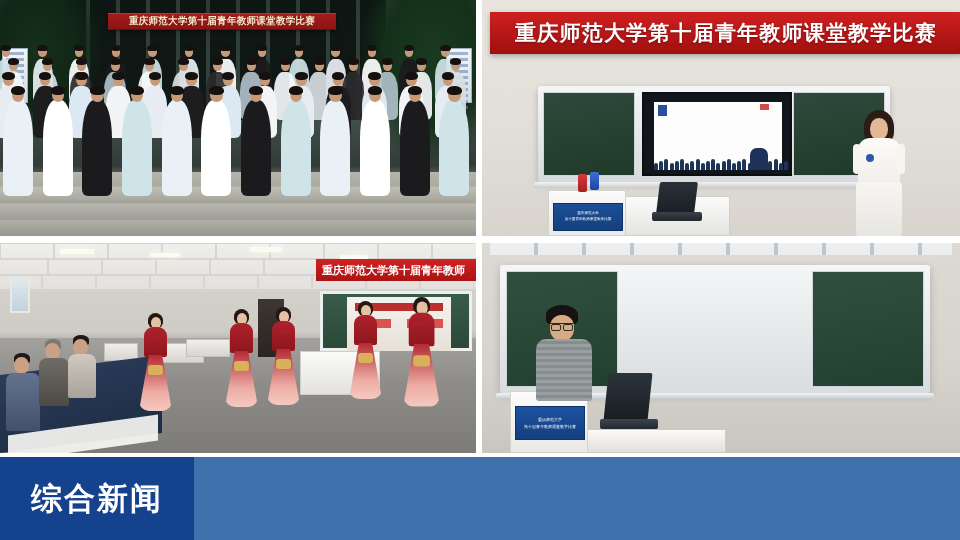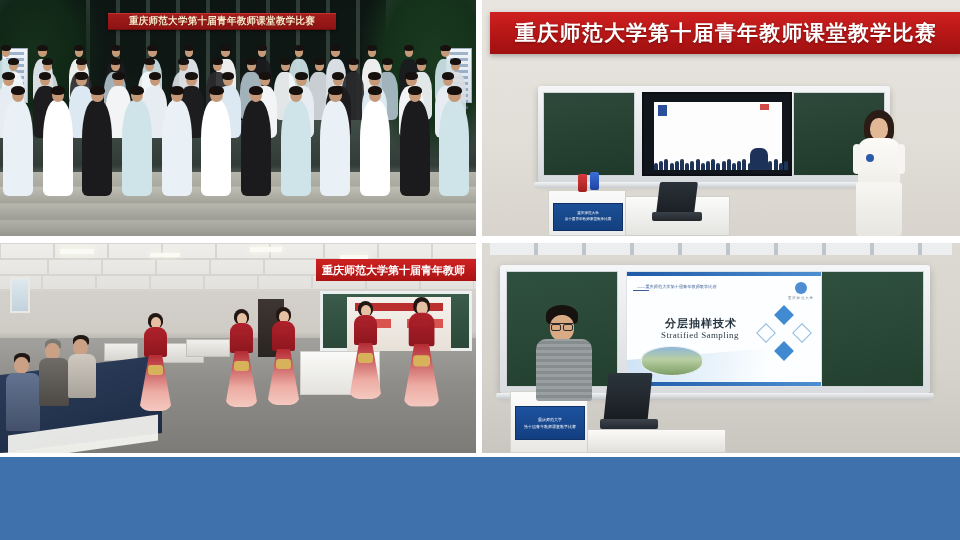--- a/index.html
+++ b/index.html
@@ -678,36 +678,20 @@
 
     <div class="cell br">
       <div class="photo">
         <div class="br-wall"></div>
         <div class="br-topwin"></div>
 
         <div class="br-boardwrap">
           <div class="br-chalk l"></div>
           <div class="br-chalk r"></div>
 
-          <div class="slide">
-            <div class="slide-topbar"></div>
-            <div class="slide-rule"></div>
-            <div class="slide-sub">——重庆师范大学第十届青年教师教学比赛</div>
-            <div class="slide-badge"></div>
-            <div class="slide-org">重 庆 师 范 大 学</div>
-            <div class="slide-wave"></div>
-            <div class="slide-photo"></div>
-            <div class="slide-title">分层抽样技术</div>
-            <div class="slide-en">Stratified Sampling</div>
-            <div class="dia" style="right:30px;top:36px;width:14px;height:14px;"></div>
-            <div class="dia" style="right:30px;top:72px;width:14px;height:14px;"></div>
-            <div class="dia o" style="right:48px;top:54px;width:14px;height:14px;"></div>
-            <div class="dia o" style="right:12px;top:54px;width:14px;height:14px;"></div>
-            <div class="slide-btm"></div>
-          </div>
         </div>
         <div class="br-rail"></div>
 
         <div class="br-desk"></div>
         <div class="br-podium">
           <div class="br-sign">
             <span>重庆师范大学</span>
             <span>第十届青年教师课堂教学比赛</span>
           </div>
         </div>
@@ -724,15 +708,18 @@
           <div class="m-face"></div>
           <div class="m-glass"></div>
           <div class="m-shirt"></div>
         </div>
       </div>
     </div>
 
   </div>
 
   <div class="bar">
+    <div class="bar-left">
+      <span class="cat">综合新闻</span>
+    </div>
   </div>
 
 </div>
 
 </body></html>

